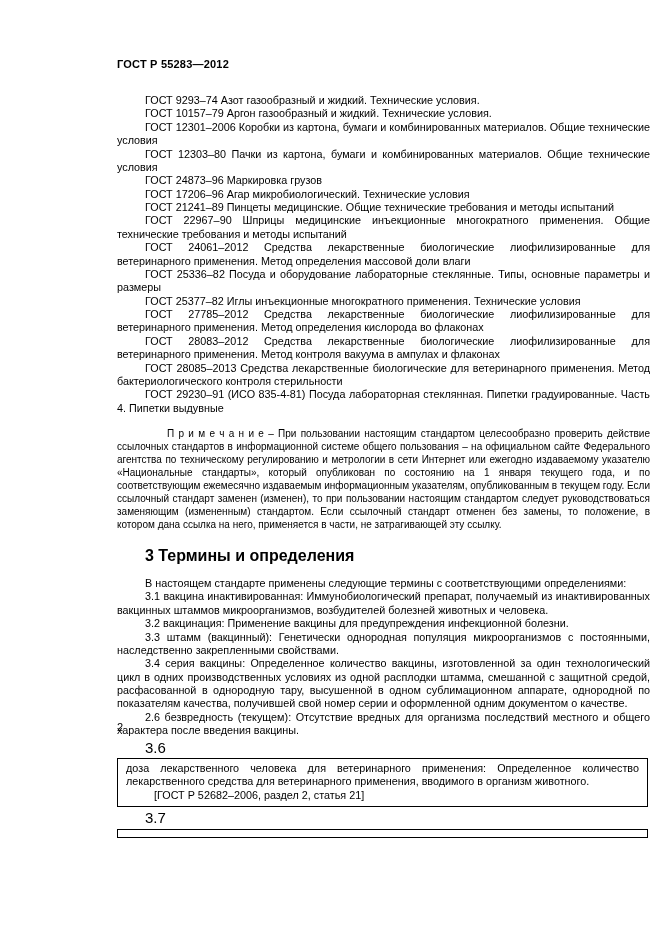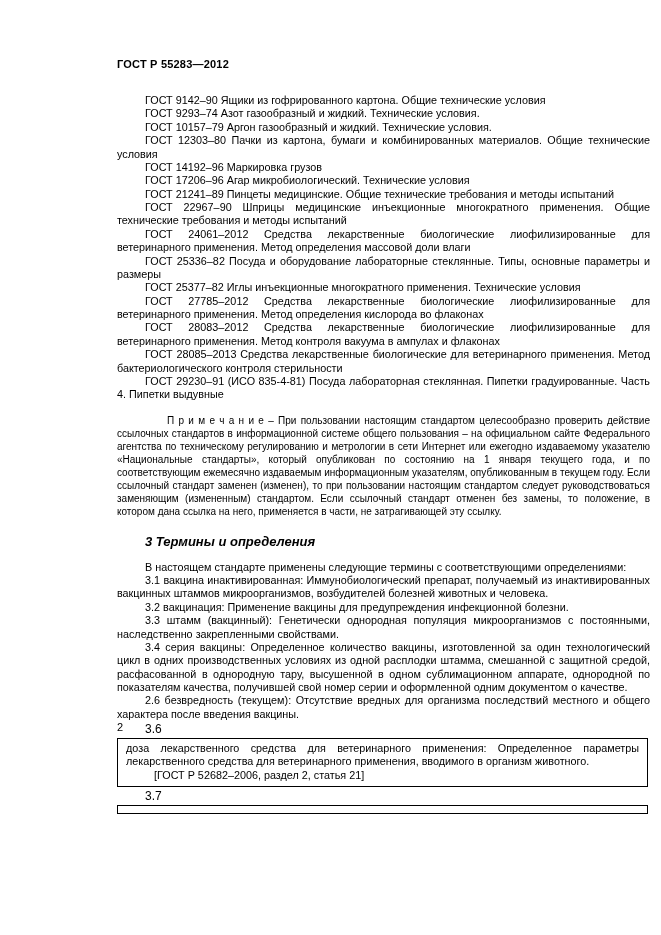--- a/index.html
+++ b/index.html
@@ -33,40 +33,39 @@
     text-indent: 28px;
   }
   .note {
     font-size: 10px;
     line-height: 1.3;
     text-align: justify;
     text-indent: 50px;
     margin-top: 12px;
   }
   .section-title {
-    font-size: 13px;
+    font-size: 16px;
     font-weight: bold;
     margin: 16px 0 12px 28px;
-    font-style: italic;
   }
   .intro {
     font-size: 10.8px;
     line-height: 1.24;
     text-indent: 28px;
     text-align: justify;
   }
   .term {
     font-size: 10.8px;
     line-height: 1.24;
     text-align: justify;
     text-indent: 28px;
   }
   .bold { font-weight: normal; }
   .term-num-line {
-    font-size: 12px;
+    font-size: 15px;
     line-height: 1.24;
     text-indent: 28px;
     margin-top: 1px;
   }
   .boxed {
     border: 1px solid #000000;
     padding: 3px 8px 4px 8px;
     margin: 1px 2px 2px 0;
     font-size: 10.8px;
     line-height: 1.24;
@@ -81,25 +80,25 @@
   }
 </style>
 </head>
 <body>
 
 <div class="page">
 
   <div class="doc-header">ГОСТ Р 55283—2012</div>
 
   <div>
-    <p class="ref">ГОСТ 9142–90 Ящики из гофрированного картона. Общие технические условия</p>
     <p class="ref">ГОСТ 9293–74 Азот газообразный и жидкий. Технические условия.</p>
     <p class="ref">ГОСТ 10157–79  Аргон газообразный и жидкий. Технические условия.</p>
+    <p class="ref">ГОСТ 12301–2006 Коробки из картона, бумаги и комбинированных материалов. Общие технические условия</p>
     <p class="ref">ГОСТ 12303–80 Пачки из картона, бумаги и комбинированных материалов. Общие технические условия</p>
-    <p class="ref">ГОСТ 14192–96 Маркировка грузов</p>
+    <p class="ref">ГОСТ 24873–96 Маркировка грузов</p>
     <p class="ref">ГОСТ 17206–96 Агар микробиологический. Технические условия</p>
     <p class="ref">ГОСТ 21241–89 Пинцеты медицинские. Общие технические требования и методы испытаний</p>
     <p class="ref">ГОСТ 22967–90 Шприцы медицинские инъекционные многократного применения. Общие технические требования и методы испытаний</p>
     <p class="ref">ГОСТ 24061–2012 Средства лекарственные биологические лиофилизированные для ветеринарного применения. Метод определения массовой доли влаги</p>
     <p class="ref">ГОСТ 25336–82 Посуда и оборудование лабораторные стеклянные. Типы, основные параметры и размеры</p>
     <p class="ref">ГОСТ 25377–82 Иглы инъекционные  многократного применения. Технические условия</p>
     <p class="ref">ГОСТ 27785–2012 Средства лекарственные биологические лиофилизированные для ветеринарного применения. Метод определения кислорода во флаконах</p>
     <p class="ref">ГОСТ 28083–2012 Средства лекарственные биологические лиофилизированные для ветеринарного применения. Метод контроля вакуума в ампулах и флаконах</p>
     <p class="ref">ГОСТ 28085–2013 Средства лекарственные биологические для ветеринарного применения. Метод бактериологического контроля стерильности</p>
     <p class="ref">ГОСТ 29230–91 (ИСО 835-4-81) Посуда лабораторная стеклянная. Пипетки градуированные. Часть 4. Пипетки выдувные</p>
@@ -116,21 +115,21 @@
   <p class="term"><span>3.2</span> <span class="bold">вакцинация:</span> <span>Применение вакцины для предупреждения инфекционной болезни.</span></p>
 
   <p class="term"><span>3.3</span> <span class="bold">штамм (вакцинный):</span> <span>Генетически однородная популяция  микроорганизмов с постоянными, наследственно закрепленными свойствами.</span></p>
 
   <p class="term"><span>3.4</span> <span class="bold">серия вакцины:</span> <span>Определенное количество вакцины, изготовленной за один технологический цикл в одних производственных условиях из одной расплодки штамма, смешанной с защитной средой, расфасованной в однородную тару, высушенной в одном сублимационном аппарате, однородной по показателям качества, получившей свой номер серии и оформленной одним документом о качестве.</span></p>
 
   <p class="term"><span>2.6</span> <span class="bold">безвредность (текущем):</span> <span>Отсутствие вредных для организма последствий местного и общего характера после введения вакцины.</span></p>
 
   <p class="term-num-line">3.6</p>
   <div class="boxed">
-    <p class="boxed-text"><span class="bold">доза лекарственного средства для ветеринарного применения:</span> <span>Определенное параметры лекарственного средства для ветеринарного применения, вводимого в организм животного.</span></p>
+    <p class="boxed-text"><span class="bold">доза лекарственного человека для ветеринарного применения:</span> <span>Определенное количество лекарственного средства для ветеринарного применения, вводимого в организм животного.</span></p>
     <p class="src">[ГОСТ Р 52682–2006, раздел 2, статья 21]</p>
   </div>
 
   <p class="term-num-line">3.7</p>
   <div class="boxed">
   </div>
 
   <div class="page-number">2</div>
 
 </div>

